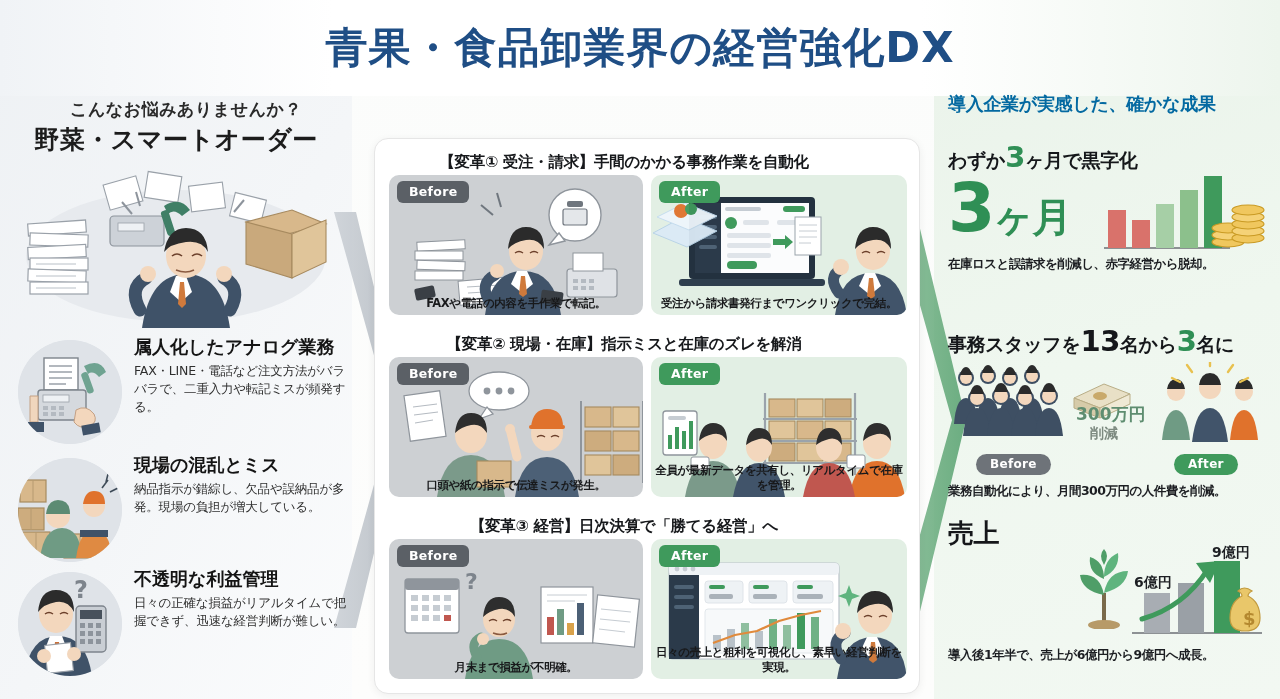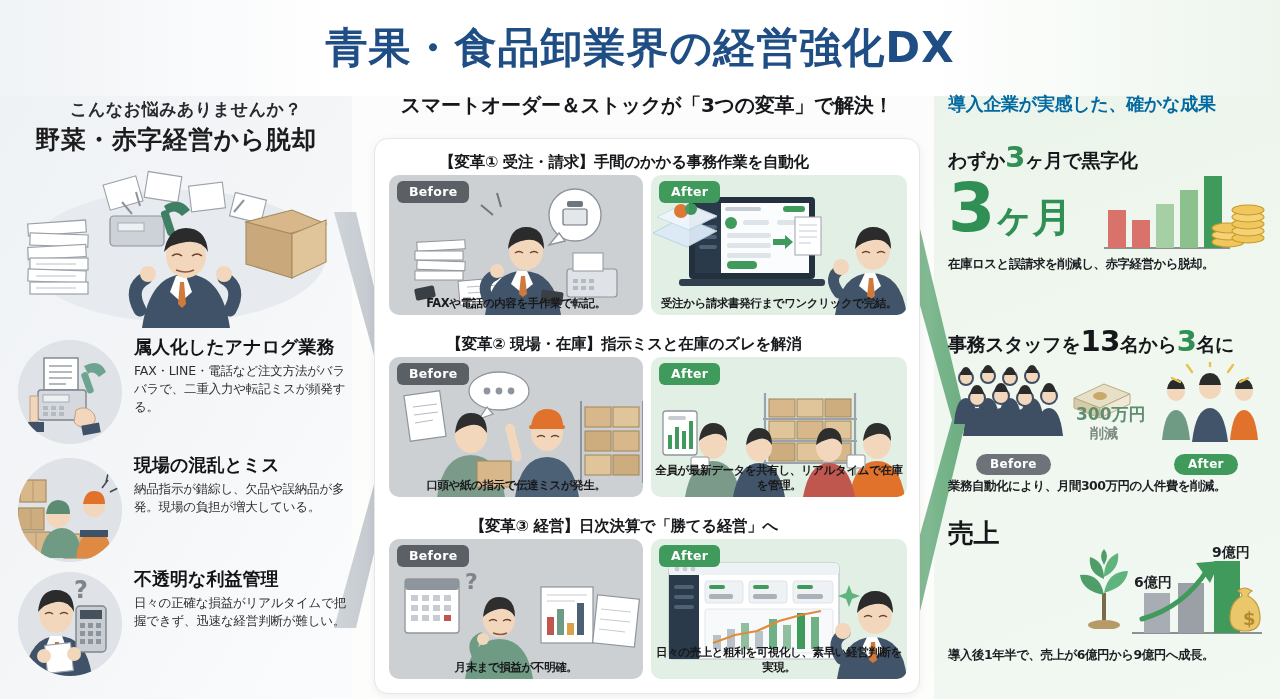--- a/index.html
+++ b/index.html
@@ -136,21 +136,21 @@
       <stop offset="0" stop-color="#7fb88f"></stop>
           <stop offset="1" stop-color="#54a06d"></stop>
         </linearGradient>
       </defs>
     <path d="M4,62 L62,270 L4,478 L26,478 L76,270 L26,62 Z" fill="url(#gr)" opacity=".85"></path>
   </svg>
 
   <div class="left-col">
     <div class="left-head">
       <div class="l1">こんなお悩みありませんか？</div>
-      <div class="l2">野菜・赤字経営から脱却</div>
+      <div class="l2">野菜・スマートオーダー</div>
     </div>
 
     <svg class="hero-illus" viewBox="0 0 324 168">
       <ellipse cx="162" cy="96" rx="150" ry="66" fill="#e7eaee"></ellipse>
 
       <g fill="#fff" stroke="#9aa1a9" stroke-width="1.2">
         <rect x="14" y="62" width="58" height="12" transform="rotate(-4 43 68)"></rect>
         <rect x="16" y="74" width="58" height="12" transform="rotate(2 45 80)"></rect>
         <rect x="14" y="86" width="58" height="12" transform="rotate(-3 43 92)"></rect>
         <rect x="16" y="98" width="58" height="12"></rect>
@@ -313,21 +313,20 @@
         </svg>
       </div>
       <div class="txt">
         <div class="i-title">不透明な利益管理</div>
         <div class="i-desc">日々の正確な損益がリアルタイムで把握できず、迅速な経営判断が難しい。</div>
       </div>
     </div>
   </div>
 
   <div class="center-col">
-    <div class="center-head">スマートオーダー＆ストックが「3つの変革」で解決！</div>
 
     <div class="center-card">
 
       <div class="panel panel-1">
         <div class="panel-title">【変革① 受注・請求】手間のかかる事務作業を自動化</div>
         <div class="ba-row">
           <div class="ba-box before-box">
             <span class="ba-tag tag-before">Before</span>
             <svg class="ba-art" viewBox="0 0 254 140">
               <g fill="#fff" stroke="#8f959c" stroke-width="1">
@@ -805,21 +804,21 @@
 
           <text x="128" y="58" font-size="17" font-weight="bold" fill="#5e8d70" font-family="DejaVu Sans, sans-serif">300万円</text>
           <text x="142" y="76" font-size="14" font-weight="bold" fill="#7d8a80" font-family="DejaVu Sans, sans-serif">削減</text>
         </svg>
       </div>
 
       <div style="position:relative;height:24px;">
         <span class="pill pill-before" style="position:absolute;left:28px;top:0;">Before</span>
         <span class="pill pill-after" style="position:absolute;left:226px;top:0;">After</span>
       </div>
-      <div class="res-foot" style="">業務自動化により、月間300万円の人件費を削減。</div>
+      <div class="res-foot" style="margin-top:5px;">業務自動化により、月間300万円の人件費を削減。</div>
     </div>
 
     <div class="res res-3">
       <div class="res-lead" style="font-size:26px;">売上</div>
       <div style="position:relative;height:96px;">
 
         <svg style="position:absolute;left:126px;top:-2px;" width="60" height="80">
           <path d="M28,78 l4,0 l0,-34 l-4,0 Z" fill="#7a6a4a"></path>
           <ellipse cx="30" cy="76" rx="16" ry="5" fill="#b79a68"></ellipse>
           <path d="M30,46 q-22,-4 -24,-20 q20,-2 24,20 Z" fill="#4f9e68"></path>

